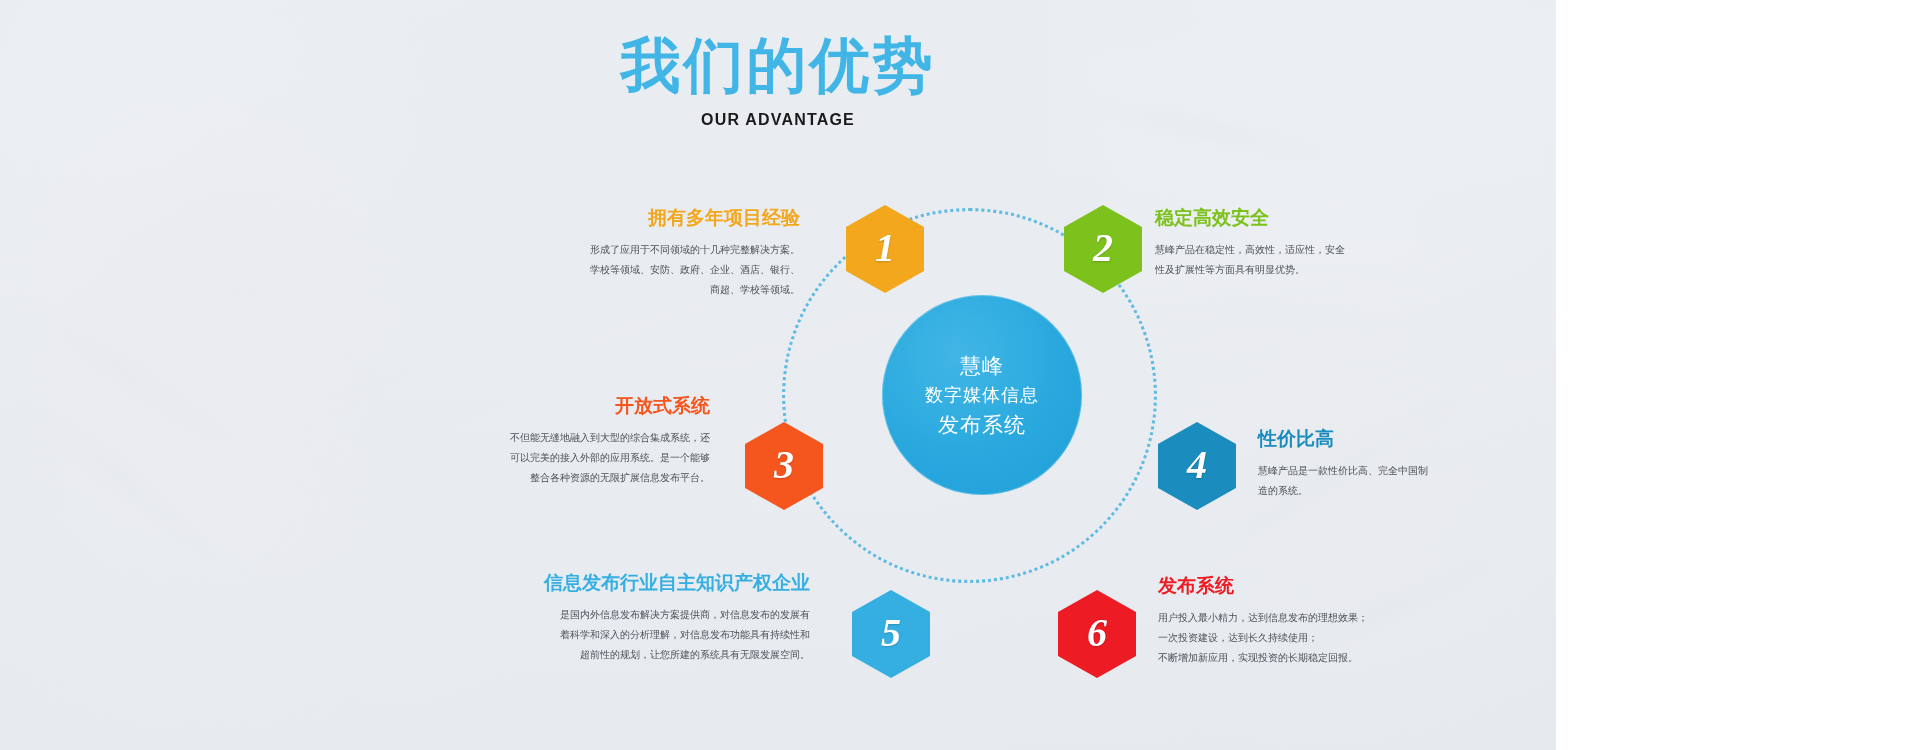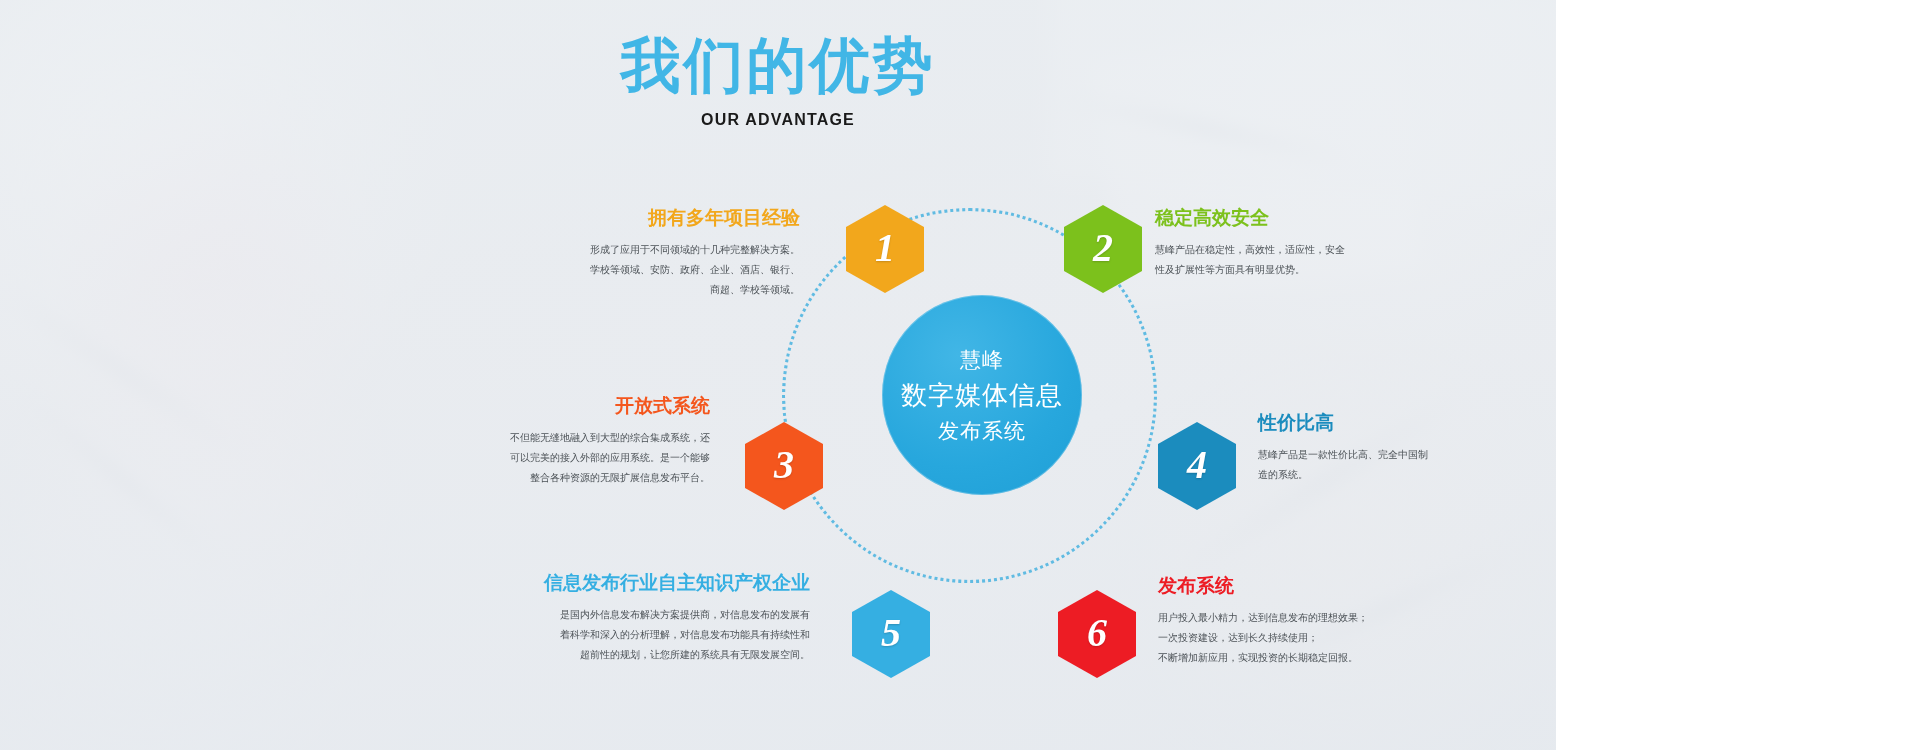--- a/index.html
+++ b/index.html
@@ -72,21 +72,21 @@
   }
   .core {
     position:absolute; left:122px; top:115px; width:200px; height:200px;
     border-radius:50%;
     background:radial-gradient(circle at 38% 30%,#41b6e6 0%,#27a7dd 60%,#1f9fd6 100%);
     display:flex; flex-direction:column; align-items:center; justify-content:center;
     color:#fff; text-align:center;
     box-shadow:0 0 0 1px rgba(255,255,255,.25) inset;
   }
   .core-l1 { font-size:21px; line-height:1.5; letter-spacing:1px; }
-  .core-l2 { font-size:26px; line-height:1.5; letter-spacing:1px; }
+  .core-l2 { font-size:18px; line-height:1.5; letter-spacing:1px; }
   .core-l3 { font-size:21px; line-height:1.5; letter-spacing:1px;text-align:right; }
 
   
   .hex {
     position:absolute; width:78px; height:88px;
     clip-path:polygon(50% 0%,100% 25%,100% 75%,50% 100%,0% 75%,0% 25%);
     display:flex; align-items:center; justify-content:center;
     color:#fff; font-size:40px; font-style:italic; font-weight:700;
     font-family:"Liberation Serif","DejaVu Serif",serif;
     text-shadow:0 1px 2px rgba(0,0,0,.18);
@@ -176,21 +176,21 @@
   <div class="feat left" id="feat3" style="left:360px; top:393px; width:350px;">
     <div class="f-title" style="color: rgb(244, 86, 29);">开放式系统</div>
     <div class="f-body">
       <div>不但能无缝地融入到大型的综合集成系统，还</div>
       <div>可以完美的接入外部的应用系统。是一个能够</div>
       <div>整合各种资源的无限扩展信息发布平台。</div>
     </div>
   </div>
 
   <div class="feat right" id="feat4" style="left:1258px; top:410px; width:330px;">
-    <div class="f-title" style="color: rgb(27, 140, 190);">性价比高</div>
+    <div class="f-title" style="color: rgb(27, 140, 190); margin-top: 16px;">性价比高</div>
     <div class="f-body">
       <div>慧峰产品是一款性价比高、完全中国制</div>
       <div>造的系统。</div>
     </div>
   </div>
 
   <div class="feat left" id="feat5" style="left:400px; top:570px; width:410px;">
     <div class="f-title" style="color: rgb(53, 175, 226);">信息发布行业自主知识产权企业</div>
     <div class="f-body">
       <div>是国内外信息发布解决方案提供商，对信息发布的发展有</div>

